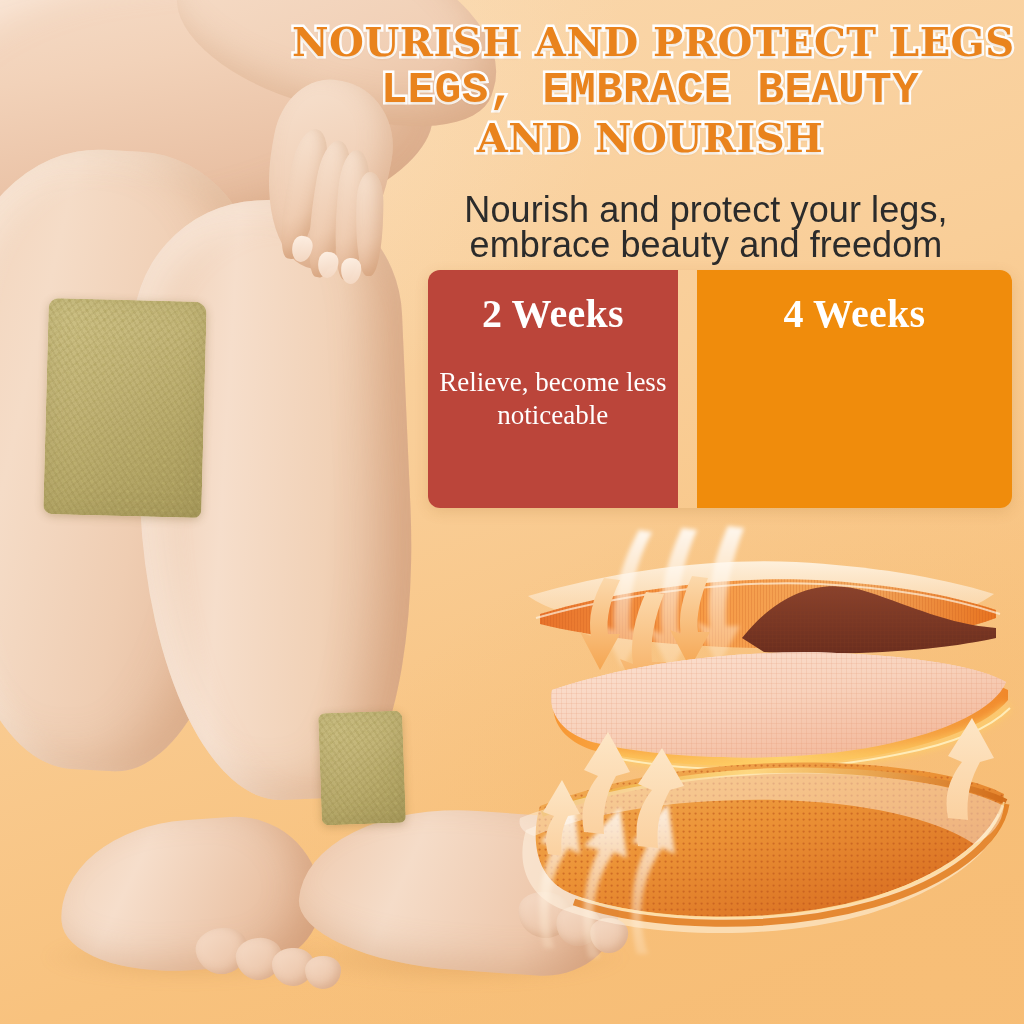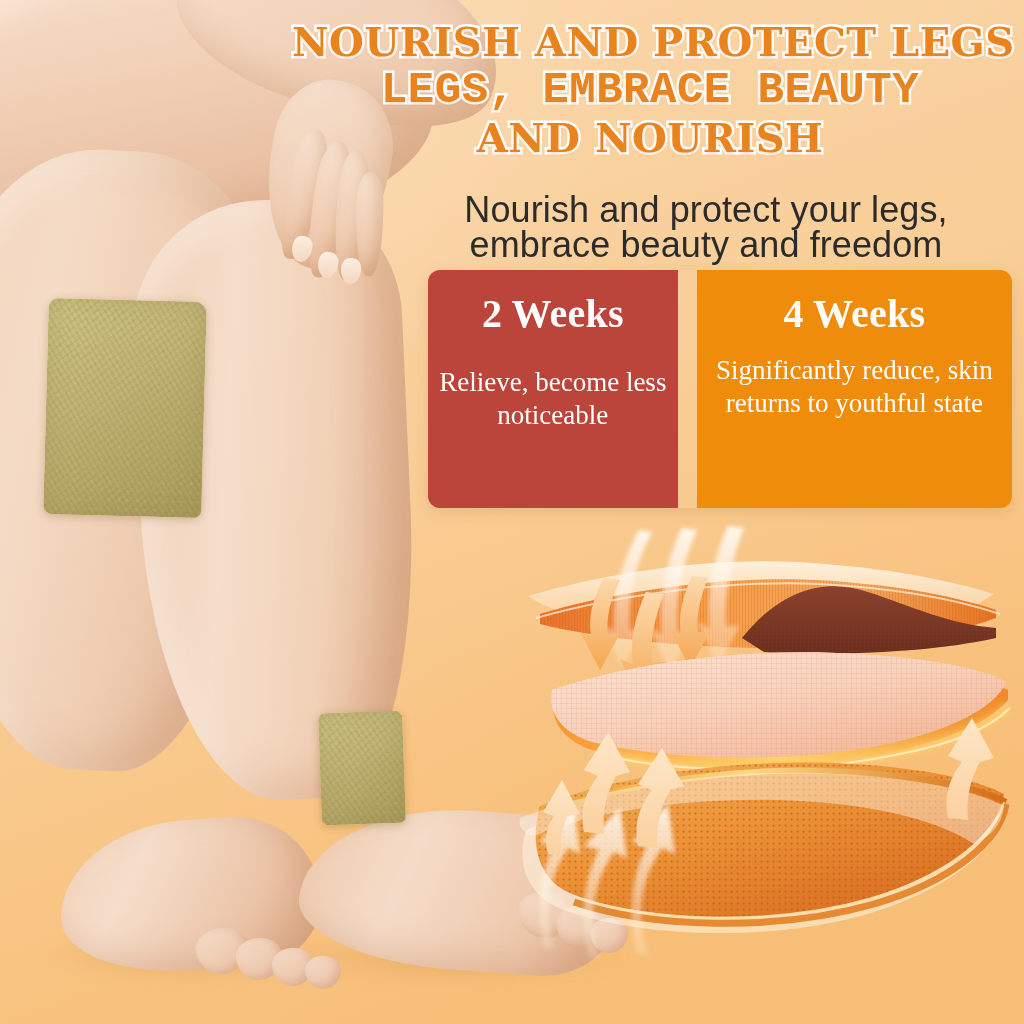--- a/index.html
+++ b/index.html
@@ -238,21 +238,20 @@
     <span>beauty and freedom</span>
   </div>
 
   <div id="results-card">
     <div class="panel" id="panel-2weeks">
       <div class="panel-title">2 Weeks</div>
       <div class="panel-desc">Relieve, become less noticeable</div>
     </div>
     <div class="panel" id="panel-4weeks">
       <div class="panel-title">4 Weeks</div>
-      <div class="panel-desc">Significantly reduce, skin returns to youthful state</div>
     </div>
   </div>
 
   <div id="diagram">
     <svg viewBox="0 0 528 452" xmlns="http://www.w3.org/2000/svg">
       <defs>
         <linearGradient id="gTopStripe" x1="0" y1="0" x2="1" y2="0">
           <stop offset="0" stop-color="#E8722A"></stop>
           <stop offset=".34" stop-color="#F79A44"></stop>
           <stop offset=".70" stop-color="#F2A85E"></stop>

